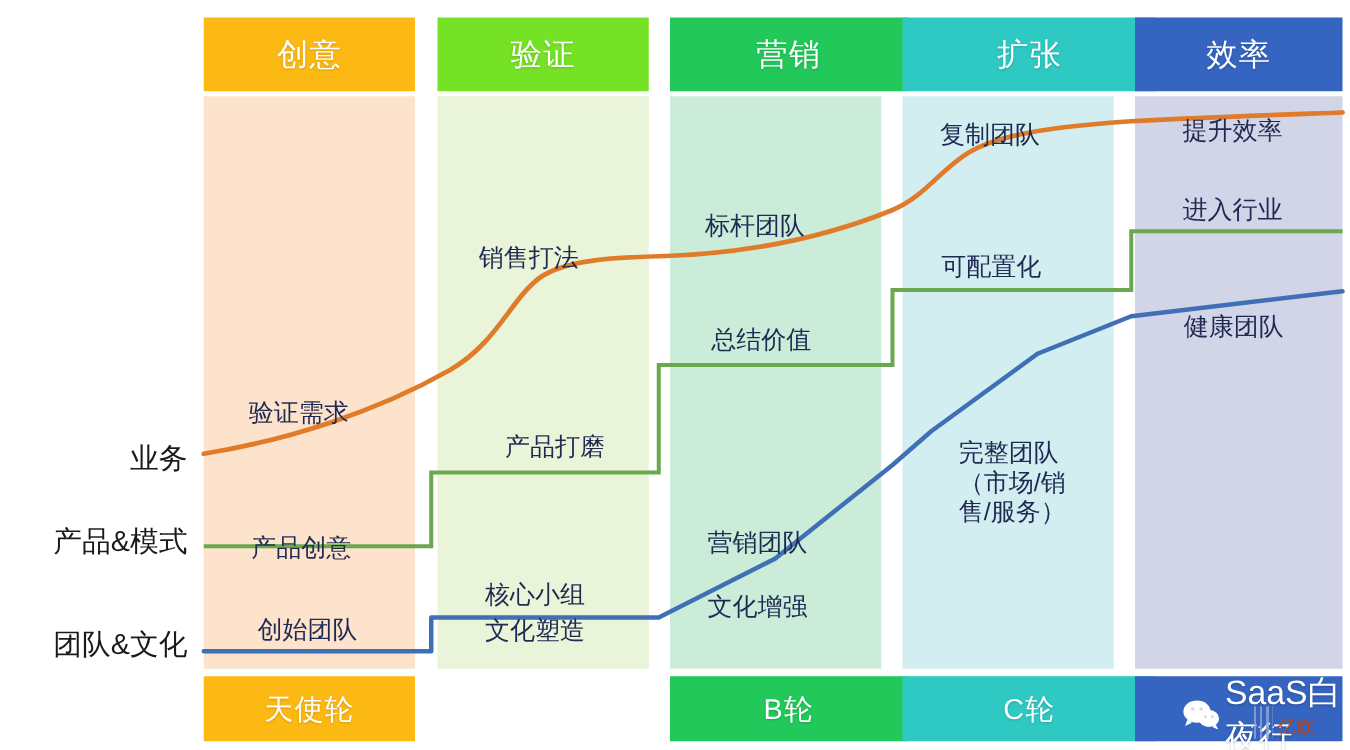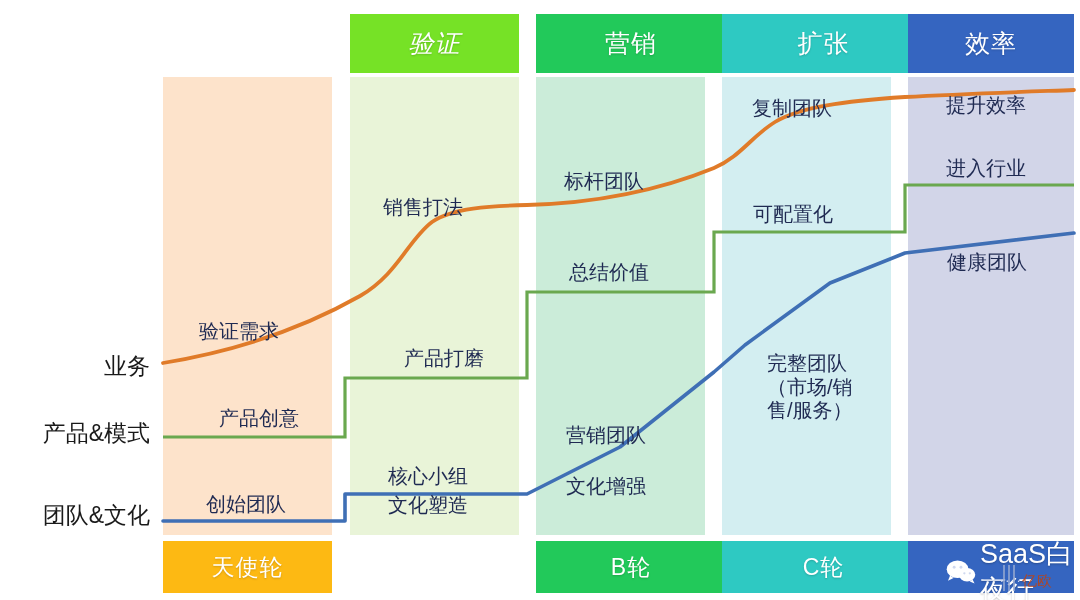--- a/index.html
+++ b/index.html
@@ -31,21 +31,21 @@
     justify-content: center;
     color: #ffffff;
     font-size: 25px;
     letter-spacing: 1px;
     text-shadow: 0 1px 2px rgba(0,0,0,.18);
   }
   .hdr { top:14px;  height:59px; }
   .ftr { top:541px; height:52px; font-size:23px; }
 
   .c1 { left:163px; width:169px; }
-  .c2 { left:350px; width:169px;font-style:italic; }
+  .c2 { left:350px; width:169px; }
   .c3 { left:536px; width:190px; }
   .c4 { left:722px; width:203px; }
   .c5 { left:908px; width:166px; }
 
   .bg-1 { background:#fdb913; }
   .bg-2 { background:#76e226; }
   .bg-3 { background:#22c95a; }
   .bg-4 { background:#2ec9c2; }
   .bg-5 { background:#3565c0; }
 
@@ -104,20 +104,21 @@
 <body>
 
 <div id="stage">
 
   <div class="band band-1"></div>
   <div class="band band-2"></div>
   <div class="band band-3"></div>
   <div class="band band-4"></div>
   <div class="band band-5"></div>
 
+  <div class="pill hdr c1 bg-1">创意</div>
   <div class="pill hdr c2 bg-2">验证</div>
   <div class="pill hdr c3 bg-3">营销</div>
   <div class="pill hdr c4 bg-4">扩张</div>
   <div class="pill hdr c5 bg-5">效率</div>
 
   <div class="pill ftr c1 bg-1">天使轮</div>
   <div class="pill ftr c3 bg-3">B轮</div>
   <div class="pill ftr c4 bg-4">C轮</div>
   <div class="pill ftr c5 bg-5"></div>
 
@@ -140,21 +141,21 @@
              C 800,107 845,101 905,97
              C 960,94 1020,92 1074,90" fill="none" stroke="#e07b29" stroke-width="3.8" stroke-linecap="round"></path>
   </svg>
 
   <div class="ann" style="left:199px; top:320px;">验证需求</div>
   <div class="ann" style="left:383px; top:196px;">销售打法</div>
   <div class="ann" style="left:564px; top:170px;">标杆团队</div>
   <div class="ann" style="left:752px; top:97px;">复制团队</div>
   <div class="ann" style="left:946px; top:94px;">提升效率</div>
 
-  <div class="ann" style="left:201px; top:407px;margin-left:18px;">产品创意</div>
+  <div class="ann" style="left:201px; top:428px;">产品创意</div>
   <div class="ann" style="left:388px; top:347px;margin-left:16px;">产品打磨</div>
   <div class="ann" style="left:569px; top:261px;">总结价值</div>
   <div class="ann" style="left:753px; top:203px;">可配置化</div>
   <div class="ann" style="left:946px; top:157px;">进入行业</div>
 
   <div class="ann" style="left:206px; top:493px;">创始团队</div>
   <div class="ann" style="left:388px; top:465px;">核心小组</div>
   <div class="ann" style="left:388px; top:494px;">文化塑造</div>
   <div class="ann" style="left:566px; top:424px;">营销团队</div>
   <div class="ann" style="left:566px; top:475px;">文化增强</div>

